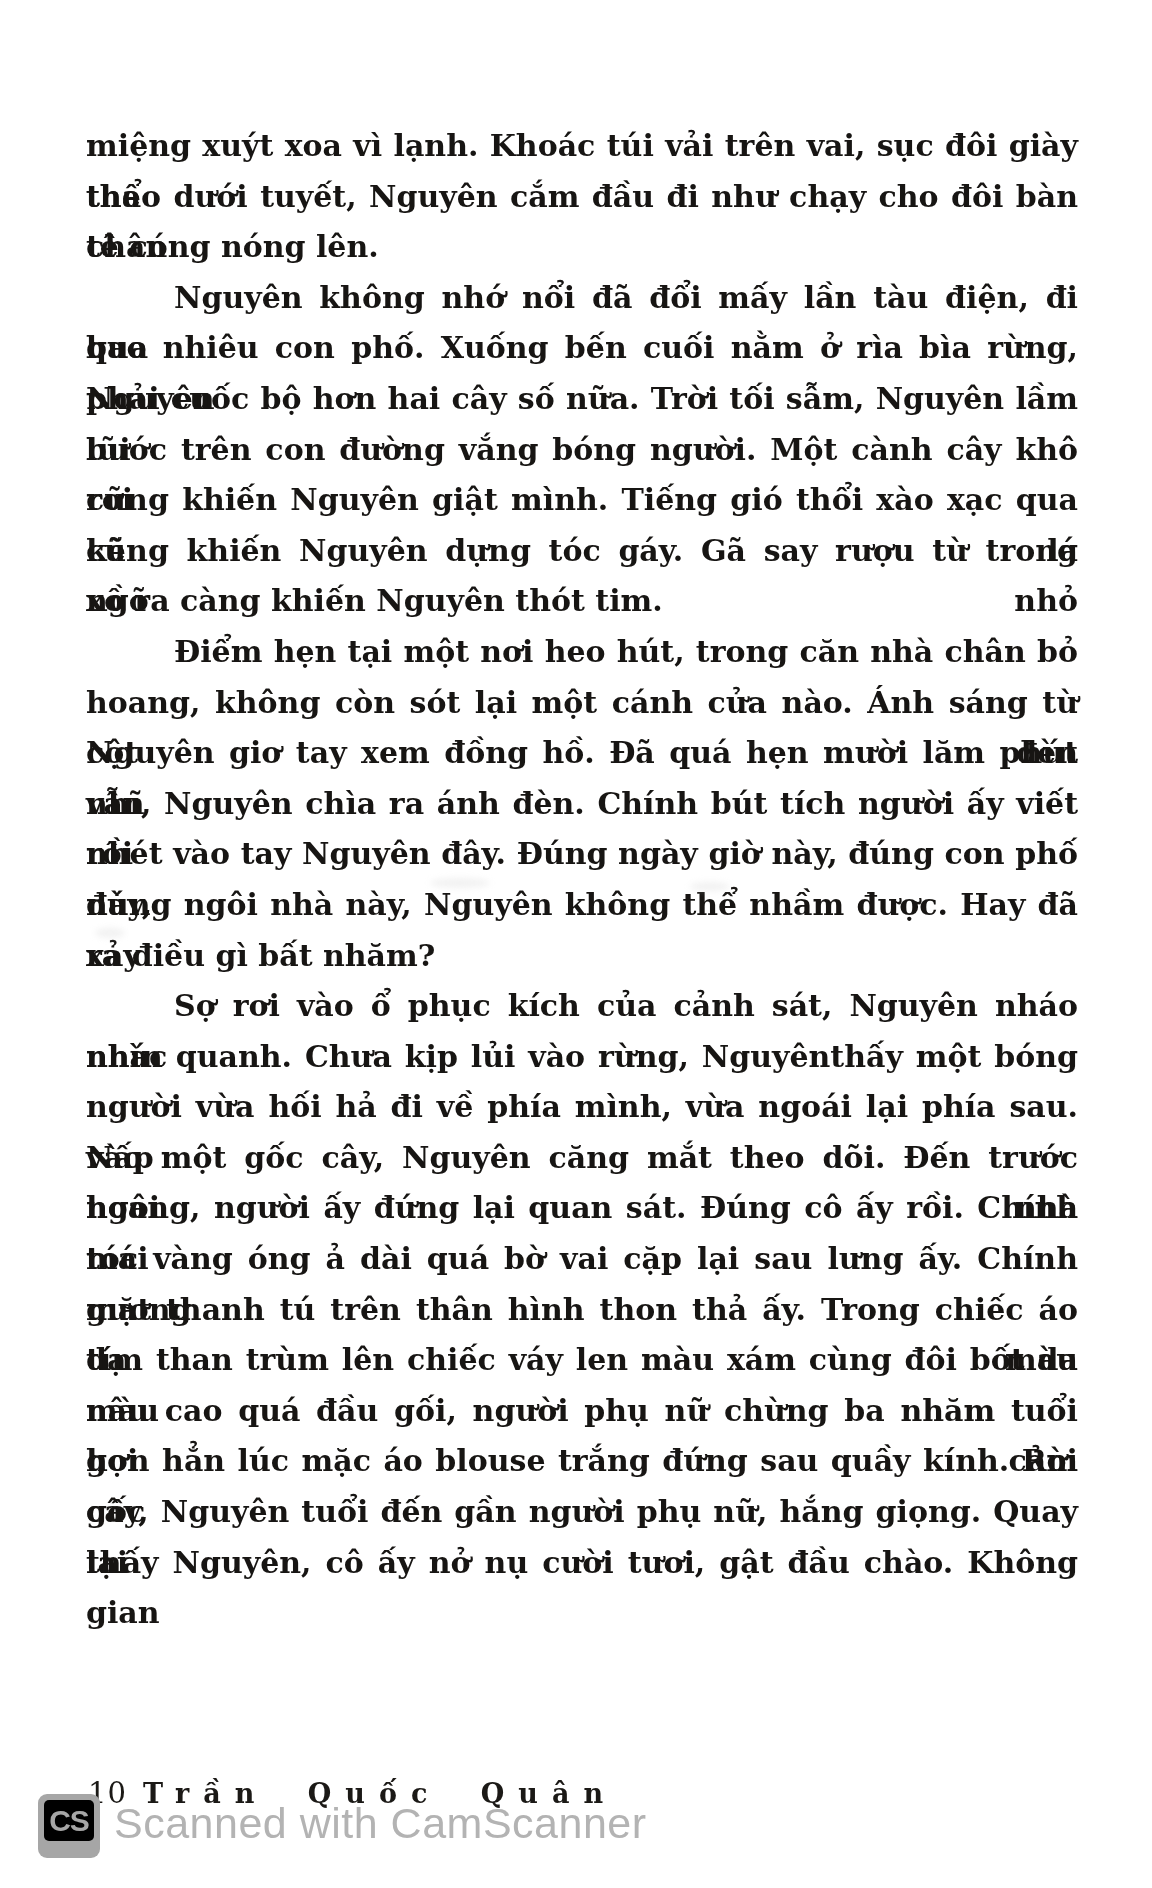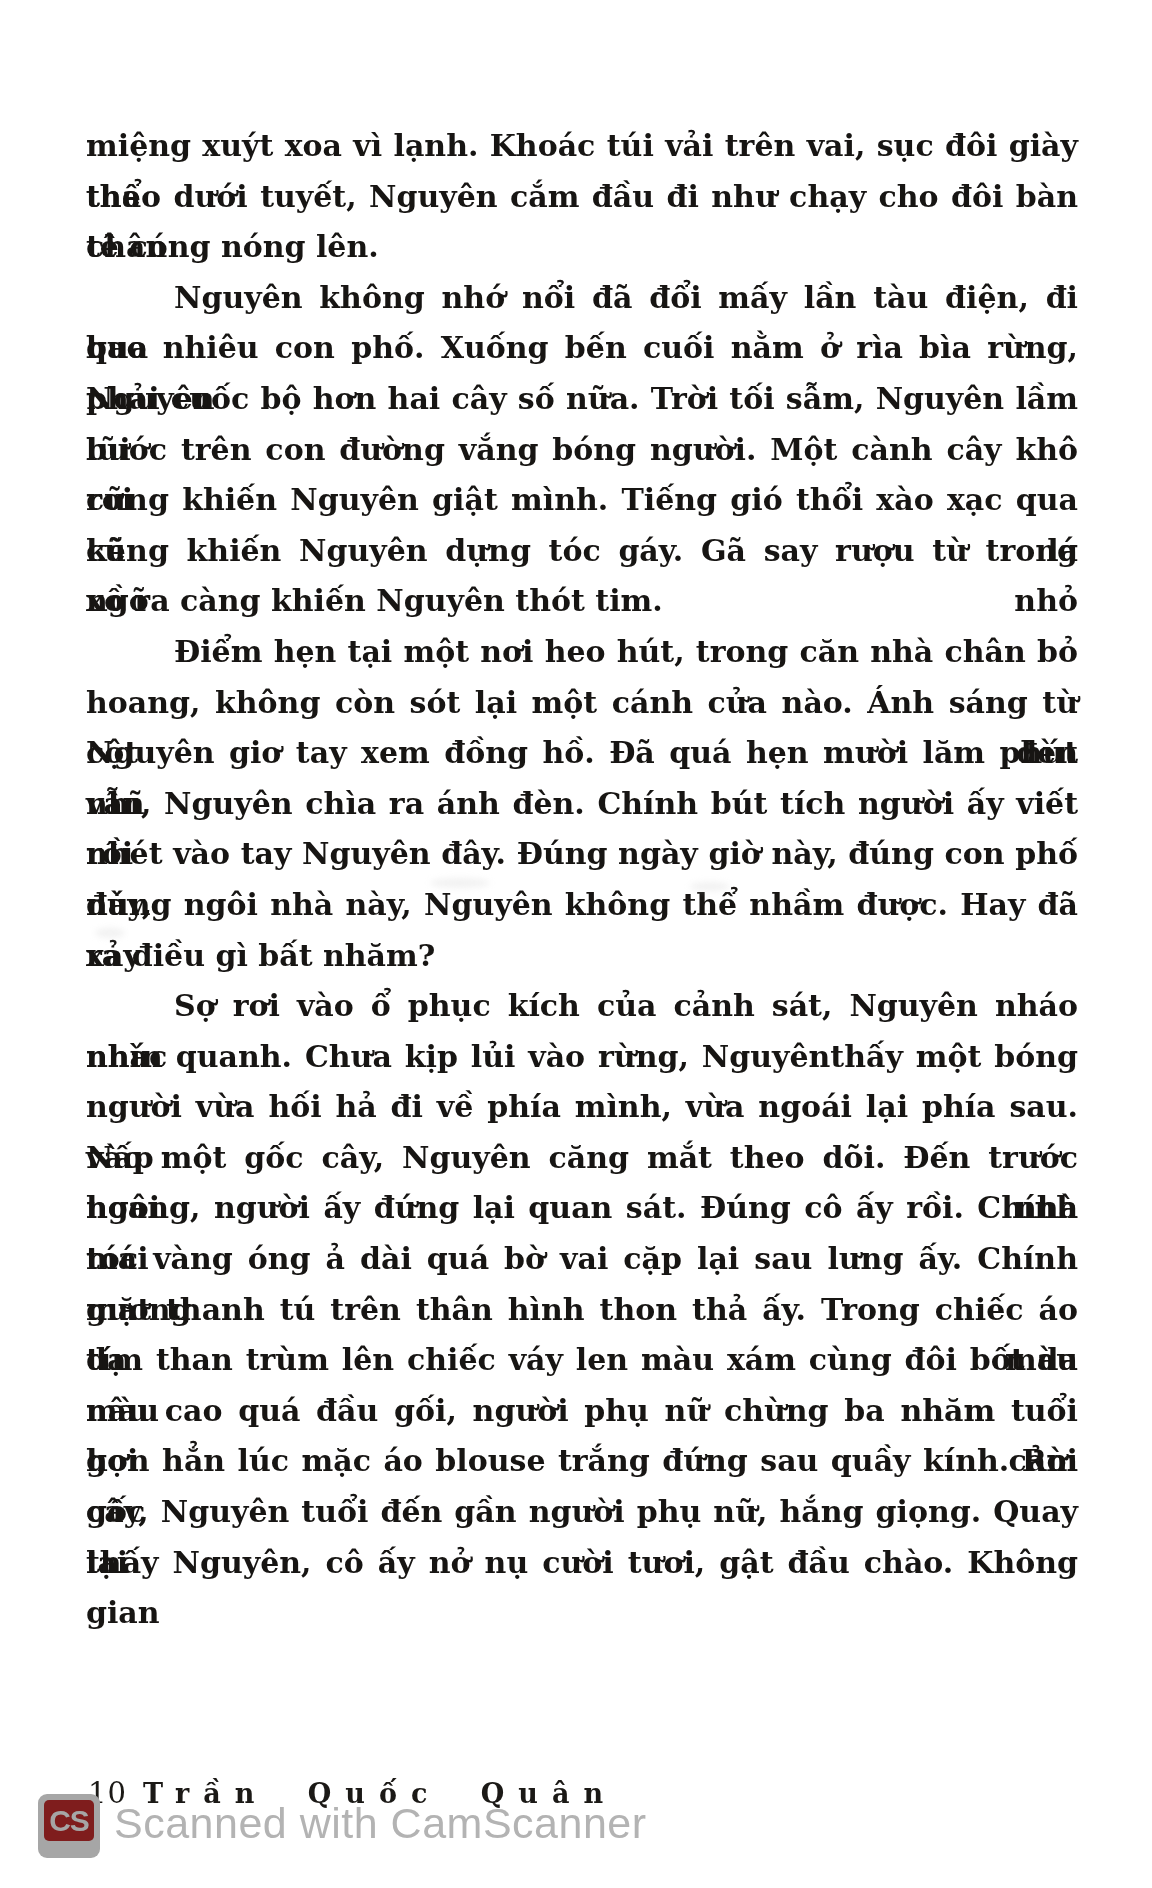--- a/index.html
+++ b/index.html
@@ -62,21 +62,21 @@
   .cs-badge{
     position:absolute;
     left:38px;top:1794px;
     width:62px;height:64px;
     background:var(--logo-gray);
     border-radius:9px;
   }
   .cs-badge .inner{
     position:absolute;
     left:6px;right:6px;top:6px;bottom:17px;
-    background:#7f1d1d;
+    background:#000000;
     border-radius:5px;
     display:flex;
     align-items:center;
     justify-content:center;
   }
   .cs-badge .inner span{
     font-family:"Liberation Sans",sans-serif;
     font-weight:700;
     font-size:30px;
     color:var(--logo-gray);

